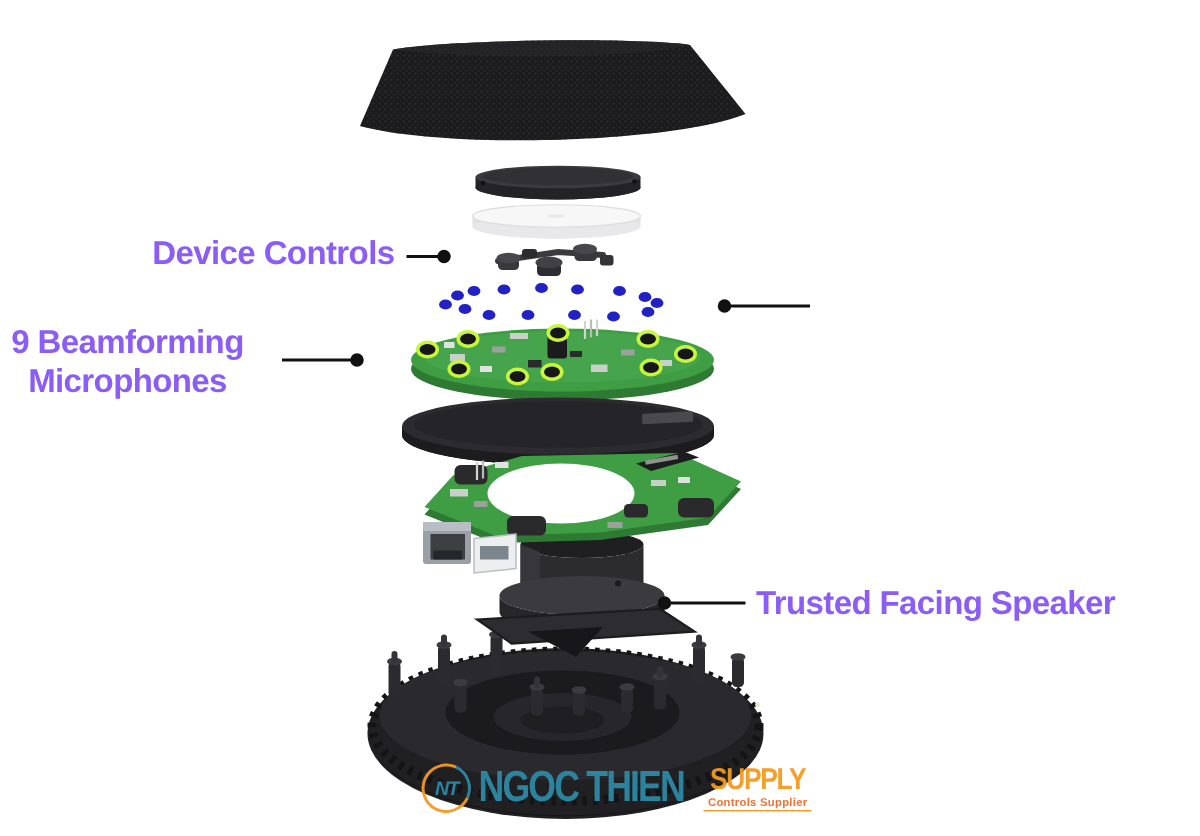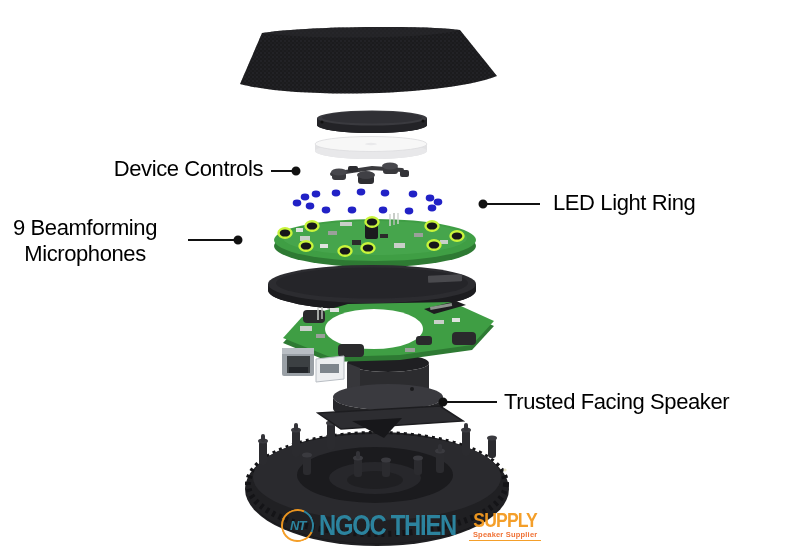--- a/index.html
+++ b/index.html
@@ -2,22 +2,22 @@
 <html><head>
 <meta charset="utf-8">
 <style>
   html,body{margin:0;padding:0;background:#fff;}
   .canvas{
     position:relative;width:800px;height:557px;background:#ffffff;
     overflow:hidden;font-family:"Liberation Sans",sans-serif;
   }
   svg{position:absolute;left:0;top:0;}
   .label{
-    position:absolute;font-weight:400;font-size:22px;line-height:26px;
-    color:#000000;letter-spacing:-0.4px;white-space:nowrap;z-index:5;
+    position:absolute;font-weight:700;font-size:22px;line-height:26px;
+    color:#8b5cf6;letter-spacing:-0.4px;white-space:nowrap;z-index:5;
   }
   .label.center{text-align:center;}
   .label.right{text-align:right;}
   .watermark{
     position:absolute;left:281px;top:509px;display:flex;align-items:center;
     gap:5px;z-index:6;opacity:0.95;
   }
   .wm-logo{
     width:33px;height:33px;border-radius:50%;
     border:2px solid #f49a1f;border-right-color:#2d89a5;
@@ -274,33 +274,32 @@
       </g>
       <g>
         <circle cx="443" cy="402" r="3.5" fill="#111"></circle>
           <line x1="447" y1="402" x2="497" y2="402"></line>
       </g>
     </g>
   </svg>
 
   <div class="label right" style="left:58px;top:156px;width:205px;">Device Controls</div>
 
-  <div class="label" style="left:553px;top:190px;">LED Light Ring</div>
 
   <div class="label center" style="left:-6px;top:215px;width:182px;">
     <div>9 Beamforming</div>
     <div>Microphones</div>
   </div>
 
   <div class="label" style="left:504px;top:389px;">Trusted Facing Speaker</div>
 
   <div class="watermark">
     <div class="wm-logo">
       <span>NT</span>
     </div>
     <div class="wm-brand">NGOC THIEN</div>
     <div class="wm-right">
       <div class="wm-supply">SUPPLY</div>
-      <div class="wm-tagline">Speaker Supplier</div>
+      <div class="wm-tagline">Controls Supplier</div>
     </div>
   </div>
 
 </div>
 
 </body></html>

